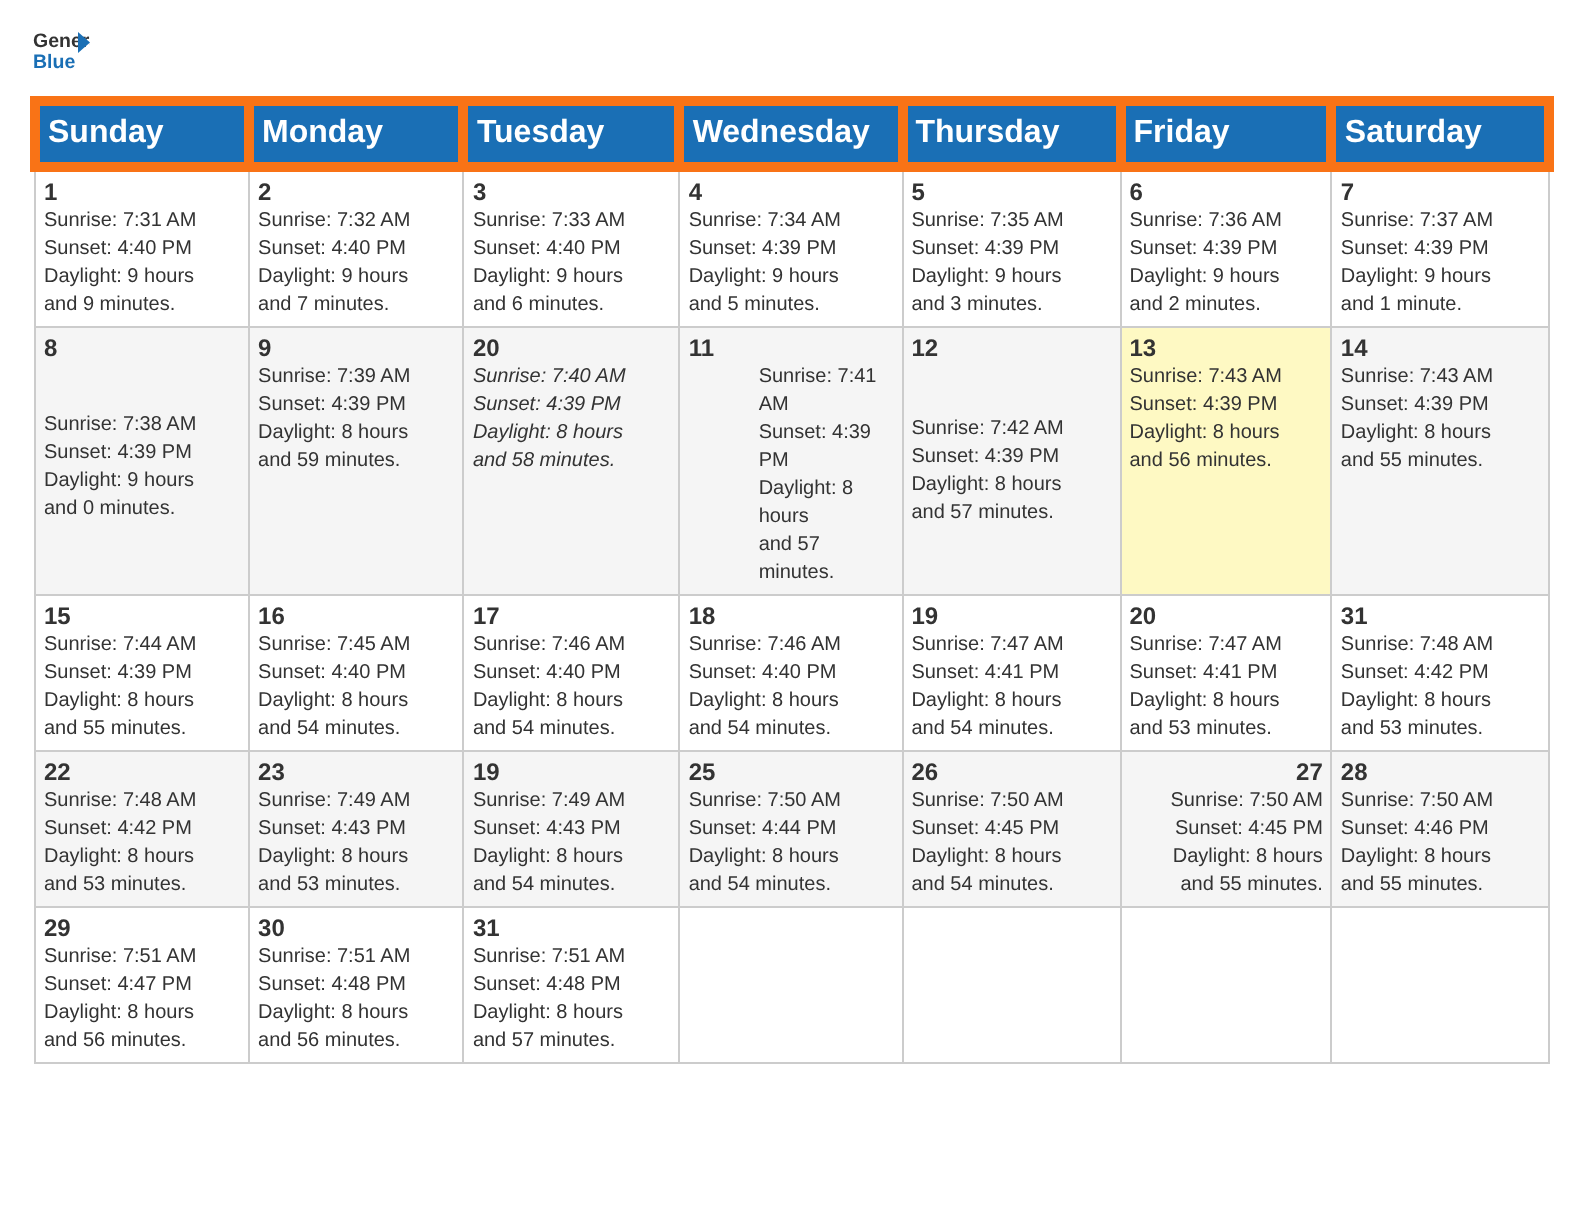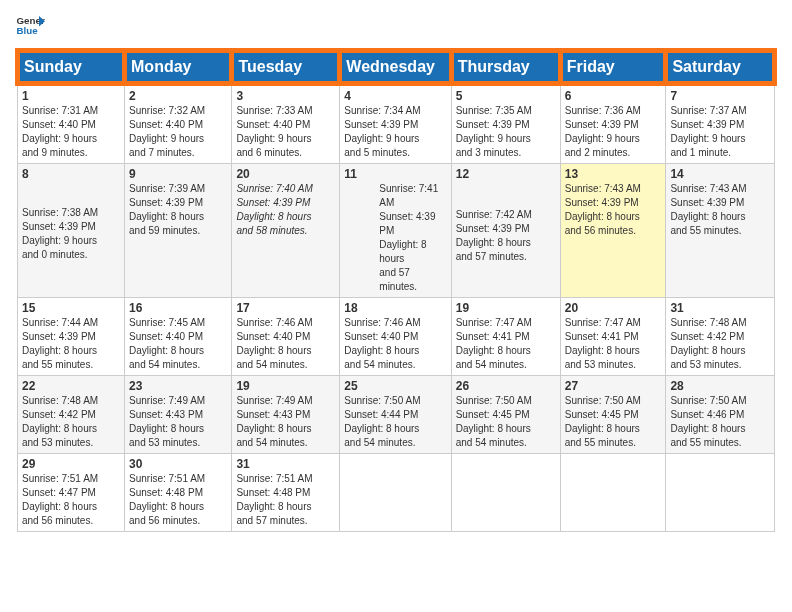--- a/index.html
+++ b/index.html
@@ -297,21 +297,21 @@
 Daylight: 8 hours
 and 54 minutes.</div>
           </td>
           <td style="background: rgb(245, 245, 245);">
             <span class="day-num">26</span>
             <div class="day-info" style="white-space: pre-line;">Sunrise: 7:50 AM
 Sunset: 4:45 PM
 Daylight: 8 hours
 and 54 minutes.</div>
           </td>
-          <td style="background: rgb(245, 245, 245);">
+          <td style="background: rgb(245, 245, 245); text-align: right;">
             <span class="day-num">27</span>
             <div class="day-info" style="white-space: pre-line;">Sunrise: 7:50 AM
 Sunset: 4:45 PM
 Daylight: 8 hours
 and 55 minutes.</div>
           </td>
           <td style="background: rgb(245, 245, 245);">
             <span class="day-num">28</span>
             <div class="day-info" style="white-space: pre-line;">Sunrise: 7:50 AM
 Sunset: 4:46 PM

